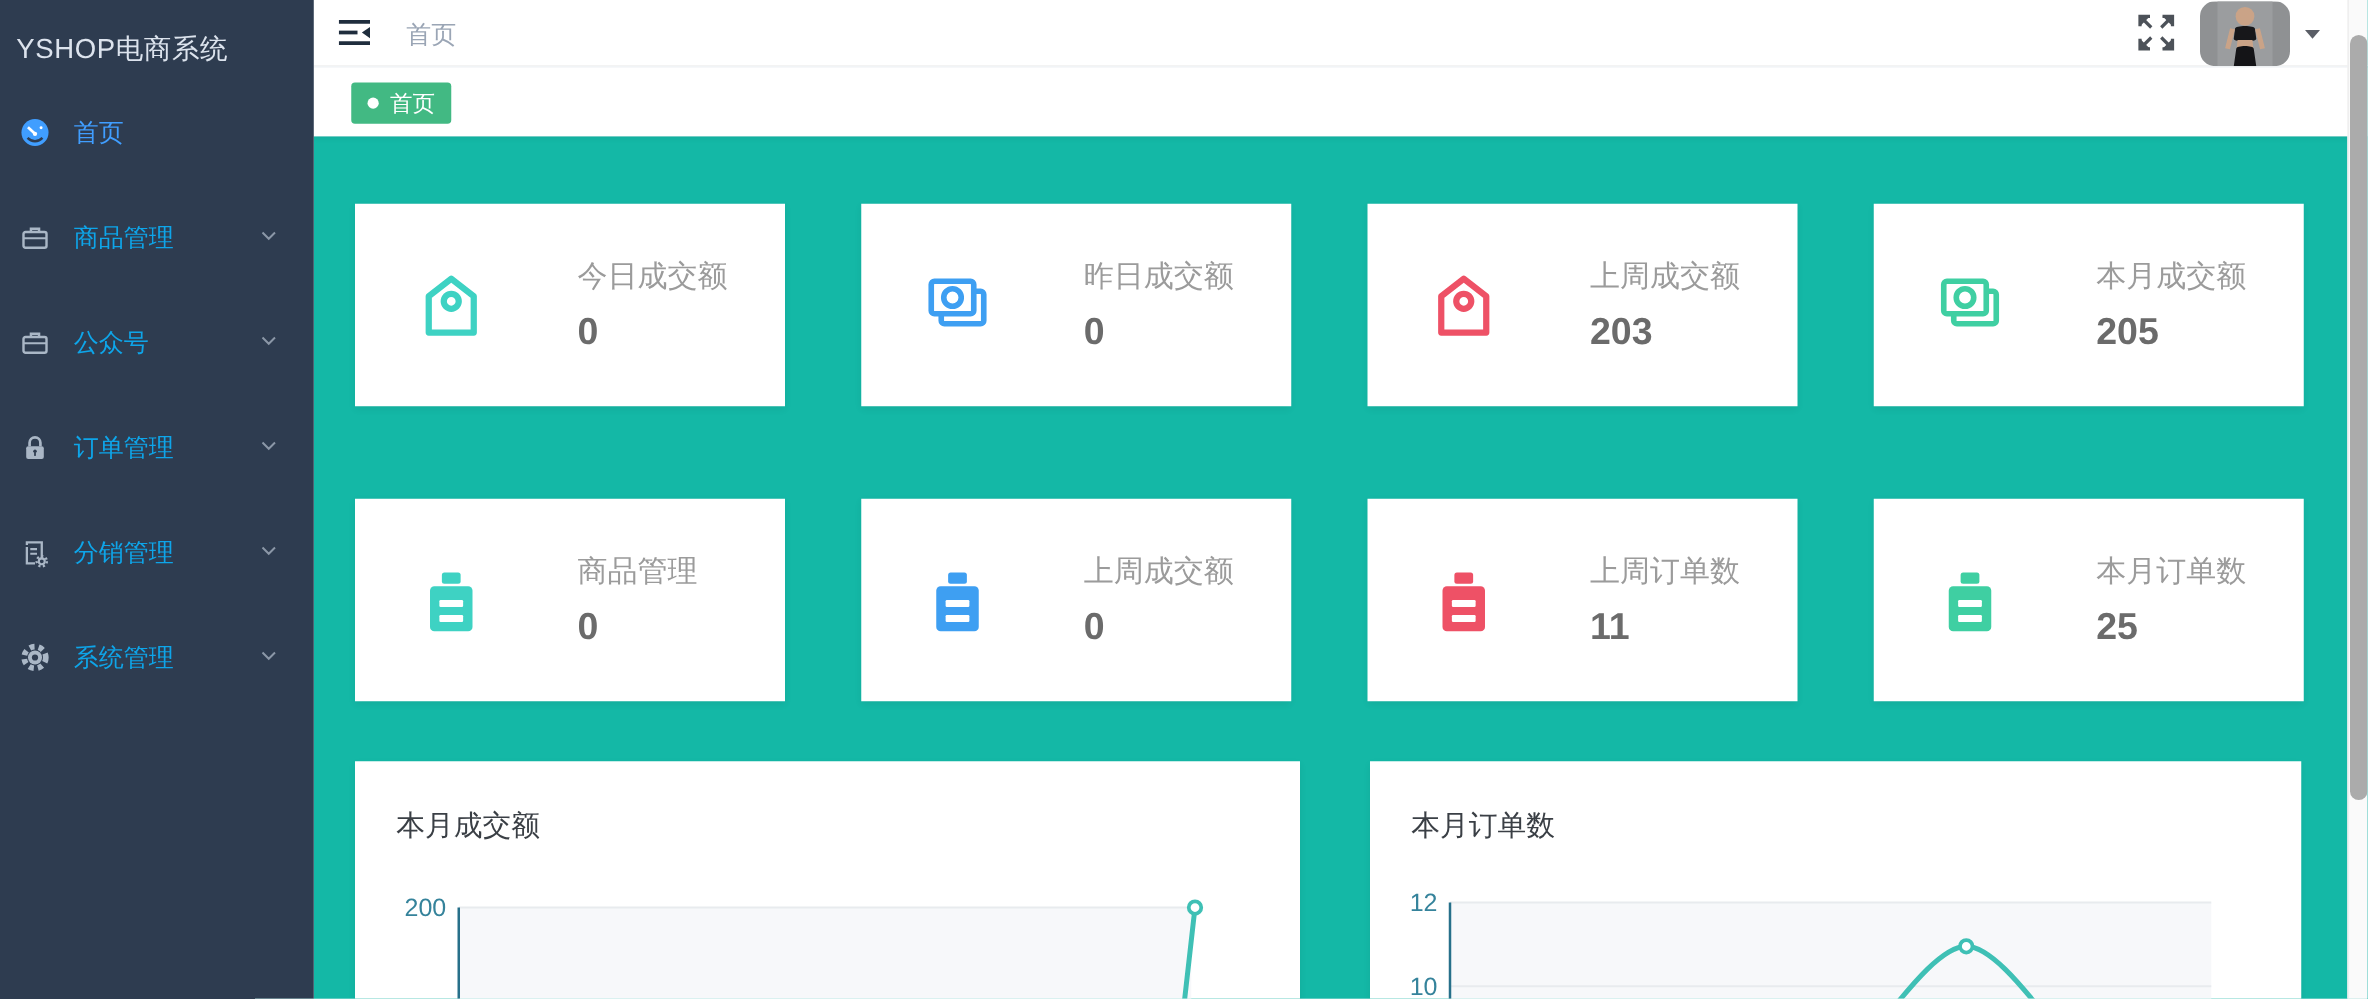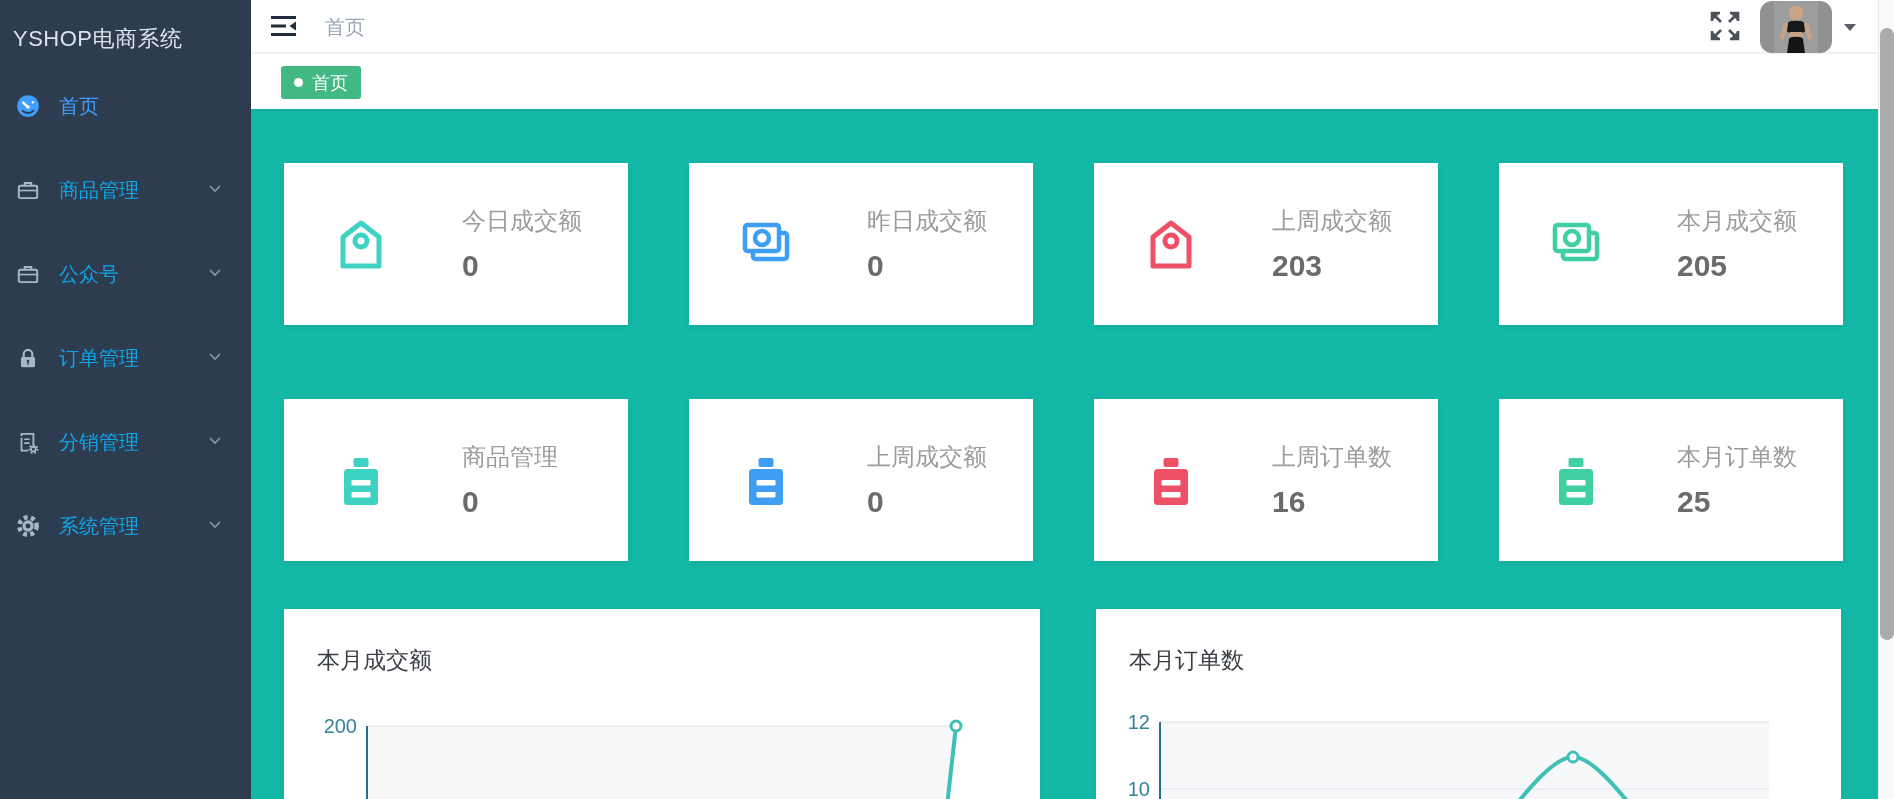--- a/index.html
+++ b/index.html
@@ -303,21 +303,21 @@
 
     <div class="stat-card">
       <svg class="stat-icon" viewBox="0 0 54 54" style="color: rgb(238, 81, 102);">
         <rect x="19.5" y="5" width="15" height="9" rx="2" fill="currentColor"></rect>
         <rect x="10" y="16" width="34" height="36" rx="3.5" fill="currentColor"></rect>
         <rect x="17.5" y="27" width="19" height="5.5" rx="1" fill="#fff"></rect>
         <rect x="17.5" y="39" width="19" height="5.5" rx="1" fill="#fff"></rect>
       </svg>
       <div class="stat-text">
         <div class="stat-label">上周订单数</div>
-        <div class="stat-value">16</div>
+        <div class="stat-value">11</div>
       </div>
     </div>
 
     <div class="stat-card">
       <svg class="stat-icon" viewBox="0 0 54 54" style="color: rgb(63, 207, 162);">
         <rect x="19.5" y="5" width="15" height="9" rx="2" fill="currentColor"></rect>
         <rect x="10" y="16" width="34" height="36" rx="3.5" fill="currentColor"></rect>
         <rect x="17.5" y="27" width="19" height="5.5" rx="1" fill="#fff"></rect>
         <rect x="17.5" y="39" width="19" height="5.5" rx="1" fill="#fff"></rect>
       </svg>

